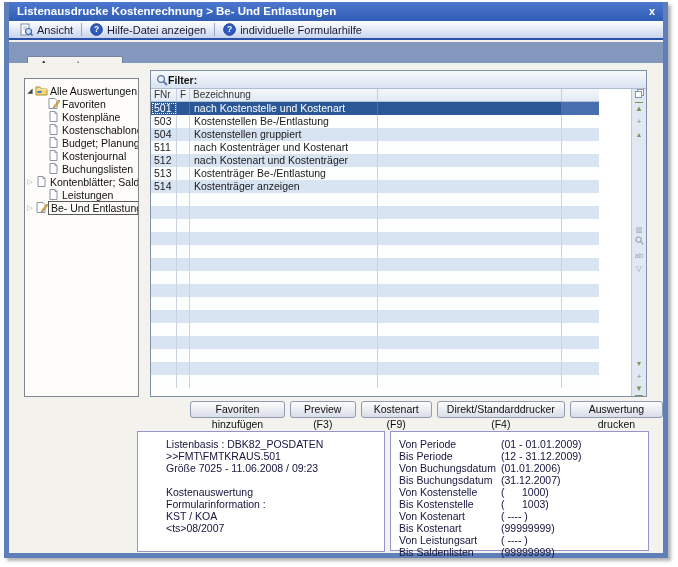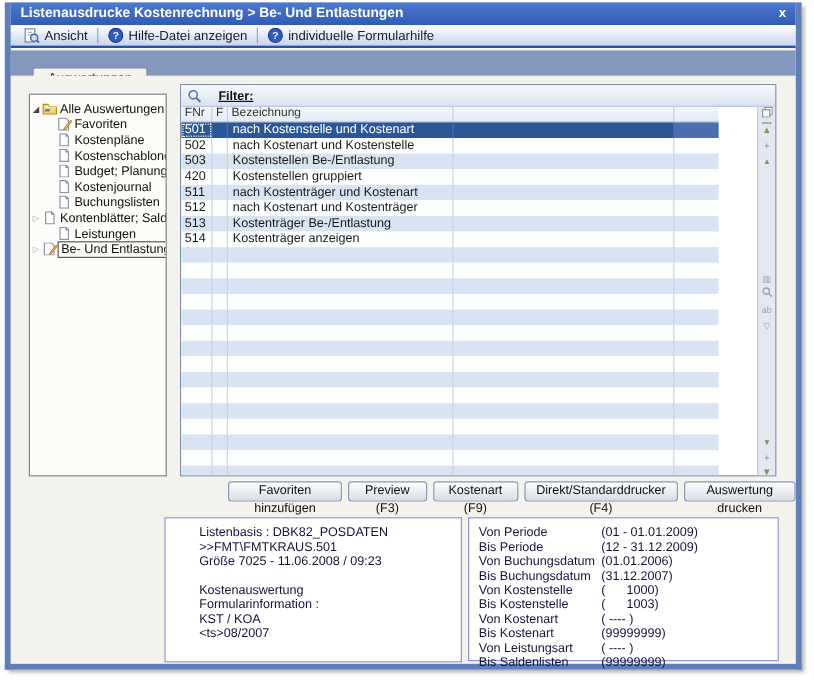--- a/index.html
+++ b/index.html
@@ -31,21 +31,21 @@
   .tree-item.child { padding-left:12px; }
   .tree-icon { width:13px; height:11px; flex:0 0 13px; display:inline-flex; }
   .tree-label { padding:0 2px; }
   .tree-item.selected .tree-label { border:1px solid #5a5a5a; background:#FDFCF8; }
 
   
   .grid { position:absolute; left:141px; top:7px; width:497px; height:327px;
           background:#fff; border:1px solid #8090A8; display:flex; flex-direction:column; overflow:hidden; }
   .filterbar { height:18px; flex:0 0 18px; background:linear-gradient(180deg,#F7FAFD,#D9E3F2);
                border-bottom:1px solid #AEBBD2; display:flex; align-items:center; font-size:10.5px; }
-  .filterbar .flabel { font-weight:bold; color:#111; margin-left:14px;text-decoration:underline; }
+  .filterbar .flabel { font-weight:bold; color:#111; margin-left:0; }
   .grid-body { flex:1; display:flex;gap:32px; }
   .rows-wrap { flex:1; display:flex; flex-direction:column; overflow:hidden; }
   .ghead { height:13px; flex:0 0 13px; background:linear-gradient(180deg,#F4F7FB,#E3EAF4);
            border-bottom:1px solid #B6C2D6; display:flex; font-size:10px; color:#333; }
   .ghead span { border-right:1px solid #C6D0E0; padding-left:3px; line-height:12px; }
   .grid-row { height:13px; flex:0 0 13px; display:flex; font-size:10.5px; color:#1a1a1a; line-height:13px; }
   .grid-row:nth-child(even) { background:#D9E4F3; }
   .grid-row:nth-child(odd) { background:#FDFEFE; }
   .c-fnr { width:26px; flex:0 0 26px; padding-left:3px; border-right:1px solid #C9D3E2; }
   .c-f { width:13px; flex:0 0 13px; border-right:1px solid #C9D3E2; }
@@ -255,35 +255,28 @@
             <span class="c-dead" style="border:none"></span>
           </div>
           <div class="grid-row selected">
             <span class="c-fnr">501</span>
               <span class="c-f"></span>
               <span class="c-bez">nach Kostenstelle und Kostenart</span>
               <span class="c-x"></span>
               <span class="c-dead"></span>
           </div>
           <div class="grid-row">
-            <span class="c-fnr">502</span>
-              <span class="c-f"></span>
-              <span class="c-bez">nach Kostenart und Kostenstelle</span>
-              <span class="c-x"></span>
-              <span class="c-dead"></span>
-          </div>
-          <div class="grid-row">
             <span class="c-fnr">503</span>
               <span class="c-f"></span>
               <span class="c-bez">Kostenstellen Be-/Entlastung</span>
               <span class="c-x"></span>
               <span class="c-dead"></span>
           </div>
           <div class="grid-row">
-            <span class="c-fnr">420</span>
+            <span class="c-fnr">504</span>
               <span class="c-f"></span>
               <span class="c-bez">Kostenstellen gruppiert</span>
               <span class="c-x"></span>
               <span class="c-dead"></span>
           </div>
           <div class="grid-row">
             <span class="c-fnr">511</span>
               <span class="c-f"></span>
               <span class="c-bez">nach Kostenträger und Kostenart</span>
               <span class="c-x"></span>

